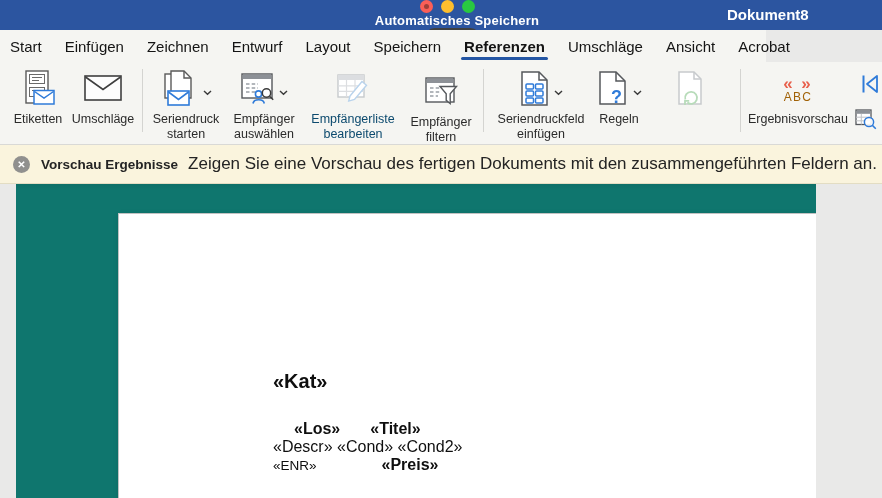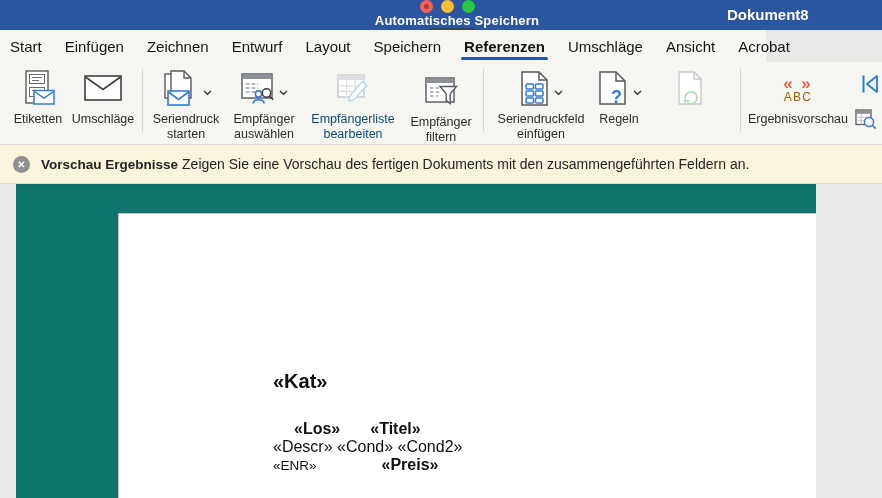--- a/index.html
+++ b/index.html
@@ -58,21 +58,21 @@
   .nav-row1 { display:flex; align-items:center; gap:12px; height:26px; padding-left:4px; }
   .nav-row2 { display:flex; align-items:center; gap:4px; margin-top:10px; white-space:nowrap; }
 
   
   .infobar { position:absolute; top:145px; left:0; width:882px; height:39px; background:#faf4dd;
     border-bottom:1px solid #e3ddc3; display:flex; align-items:center; }
   .info-x { width:17px; height:17px; border-radius:50%; background:#90908e; color:#fff;
     display:flex; align-items:center; justify-content:center; font-size:10px; font-weight:700;
     margin-left:13px; flex-shrink:0; cursor:default; }
   .info-title { font-size:13.5px; font-weight:700; color:#242424; margin-left:11px; white-space:nowrap; }
-  .info-desc { font-size:14px; color:#242424; margin-left:4px; white-space:nowrap; }
+  .info-desc { font-size:17px; color:#242424; margin-left:10px; white-space:nowrap; }
 
   
   .docarea { position:absolute; top:184px; left:16px; width:800px; height:314px; background:#0f766e; overflow:hidden; }
   .docarea::before { content:''; position:absolute; top:0; left:0; right:0; height:6px;
     background:linear-gradient(rgba(0,0,0,.06), rgba(0,0,0,0)); }
   .page { position:absolute; left:102px; top:29px; width:840px; height:500px; background:#fff;
     border:1px solid #c2c2c2; box-shadow:1px 2px 6px rgba(0,0,0,.13); }
   .merge-text { position:absolute; left:154px; top:156px; color:#0f0f0f; }
   .mt-kat { font-size:20px; font-weight:700; line-height:22px; margin-bottom:28px; }
   .mt-line { font-size:16px; line-height:18px; }

